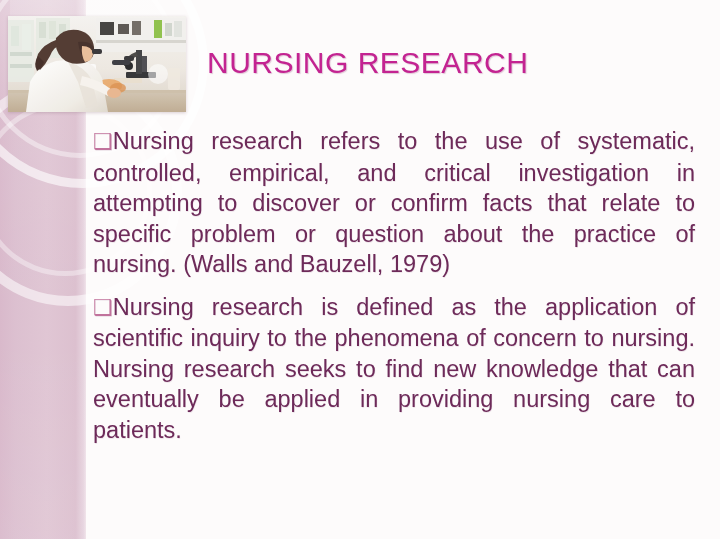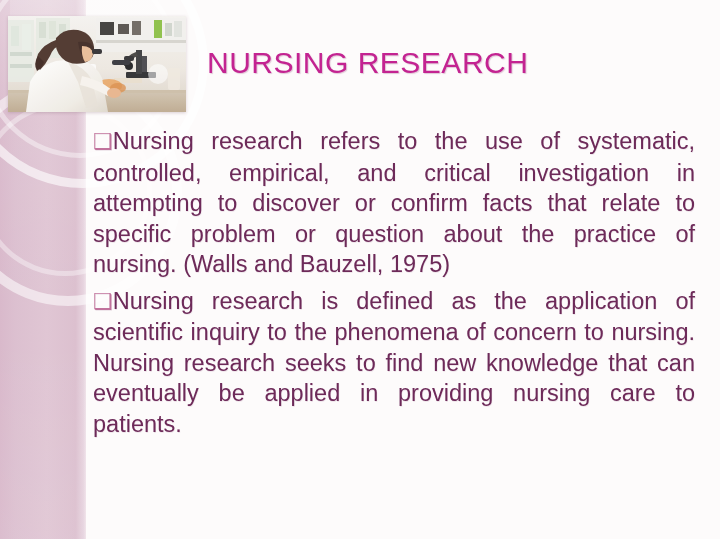--- a/index.html
+++ b/index.html
@@ -144,21 +144,21 @@
   .para {
     color: #6d2a59;
     font-size: 23.5px;
     line-height: 30.5px;
     text-align: justify;
     text-justify: inter-word;
     margin: 0 0 6px 0;
     text-shadow: 0.5px 0.5px 0 rgba(140,80,120,0.12);
   }
   .para:last-child { margin-bottom: 0; }
-  .para.p2 { margin-top: 6px; }
+  .para.p2 { margin-top: 12px; }
   .bullet {
     color: #c1729c;
     font-size: 22px;
     letter-spacing: 0;
   }
 </style>
 </head>
 <body>
 
 <div class="slide">
@@ -252,19 +252,19 @@
       <rect x="84" y="33" width="10" height="5" rx="2" fill="#2f2e30"></rect>
 
       <rect x="0" y="0" width="178" height="96" fill="#ffffff" opacity="0.06"></rect>
     </svg>
   </div>
 
   <div class="title">NURSING RESEARCH</div>
 
   <div class="body-area">
 
-    <p class="para p1"><span class="bullet">❑</span><span>Nursing research refers to the use of systematic, controlled, empirical, and critical investigation in attempting to discover or confirm facts that relate to specific problem or question about the practice of nursing. (Walls and Bauzell, 1975)</span></p>
+    <p class="para p1"><span class="bullet">❑</span><span>Nursing research refers to the use of systematic, controlled, empirical, and critical investigation in attempting to discover or confirm facts that relate to specific problem or question about the practice of nursing. (Walls and Bauzell, 1979)</span></p>
 
     <p class="para p2"><span class="bullet">❑</span><span>Nursing research is defined as the application of scientific inquiry to the phenomena of concern to nursing. Nursing research seeks to find new knowledge that can eventually be applied in providing nursing care to patients.</span></p>
 
   </div>
 
 </div>
 
 </body></html>

